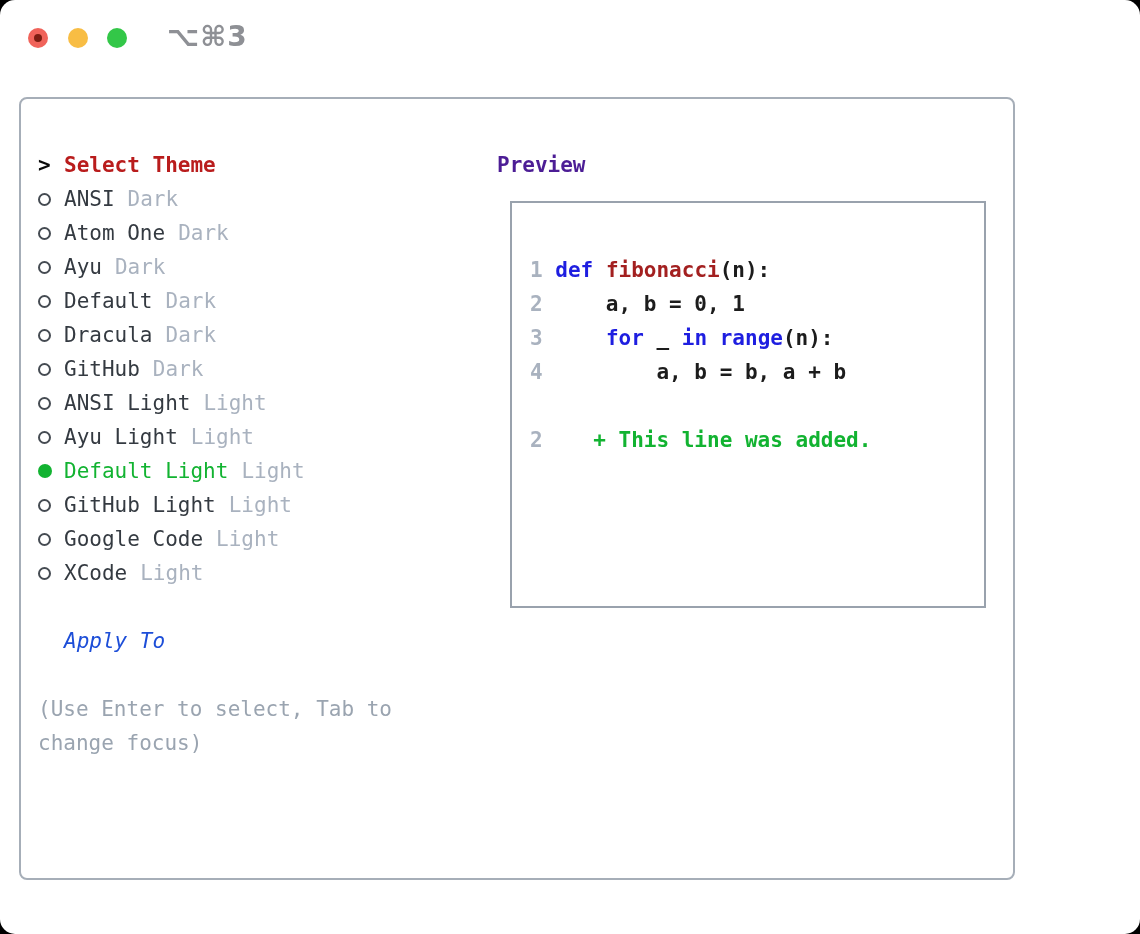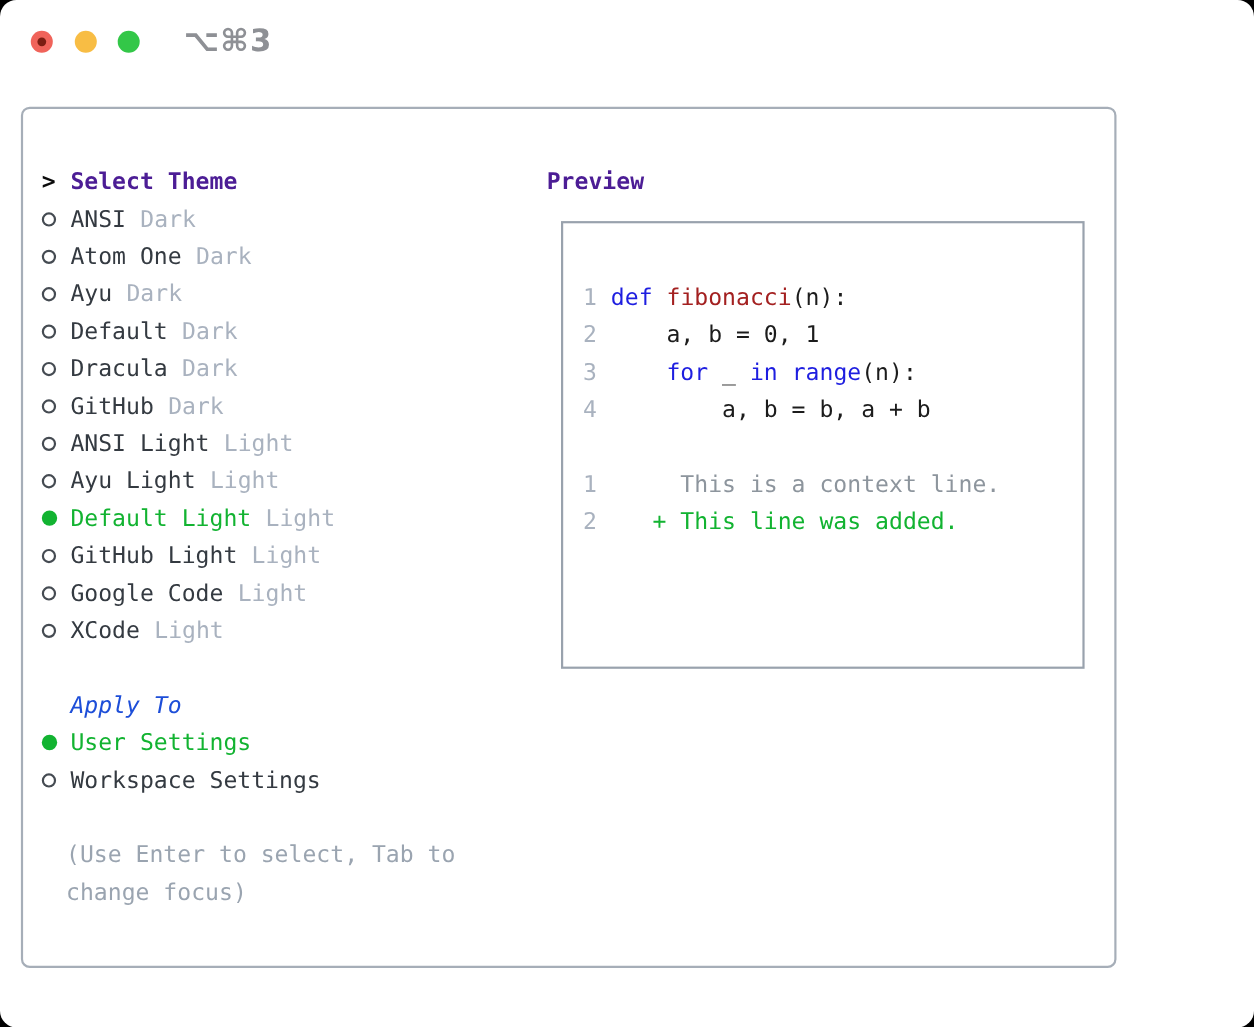--- a/index.html
+++ b/index.html
@@ -18,33 +18,33 @@
   
   .main-box{position:absolute;left:19px;top:97px;width:996px;height:783px;border:2px solid var(--border-main);border-radius:8px;box-sizing:border-box;}
 
   
   .left-pane{position:absolute;left:38px;top:148px;font-size:21px;color:var(--text-dark);}
   .row{display:flex;align-items:center;height:34px;white-space:pre;}
   .marker-col{display:inline-flex;width:26px;flex:0 0 26px;align-items:center;}
   .focus-caret{font-weight:bold;color:#0b0b0b;}
   .radio{width:13px;height:13px;border-radius:50%;border:2px solid #454b52;box-sizing:border-box;}
   .radio.sel{border:none;background:var(--green);width:14px;height:14px;}
-  .hdr{font-weight:bold;color:#4c1d95;}
+  .hdr{font-weight:bold;color:#b91c1c;}
   .theme-name{color:var(--text-dark);}
   .theme-name.sel{color:var(--green);text-align:right;}
   .variant{color:var(--muted);margin-left:13px;}
   .spacer{height:34px;}
   .apply-hdr{padding-left:26px;color:#1d4ed8;font-style:italic;}
   .apply-name{color:var(--text-dark);}
   .apply-name.sel{color:var(--green);}
-  .footer{width:424px;color:var(--footer-gray);line-height:34px;font-size:21px;margin-left:22px;}
+  .footer{width:424px;color:var(--footer-gray);line-height:34px;font-size:21px;}
 
   
   .preview-label{position:absolute;left:497px;top:148px;height:34px;line-height:34px;font-size:21px;font-weight:bold;color:#4c1d95;}
-  .preview-box{position:absolute;left:510px;top:201px;width:476px;height:407px;border:2px solid var(--border-preview);box-sizing:border-box;padding:50px 0 0 18px;overflow:hidden;}
+  .preview-box{position:absolute;left:510px;top:201px;width:476px;height:407px;border:2px solid var(--border-preview);box-sizing:border-box;padding:50px 0 0 18px;overflow:hidden;font-weight:bold;}
   .code-line{height:34px;line-height:34px;font-size:21px;white-space:pre;color:var(--code-plain);}
   .c-num{color:var(--muted);}
   .c-kw{color:var(--kw-blue);}
   .c-fn{color:var(--fn-red);}
   .c-plain{color:var(--code-plain);}
   .c-ctx{color:var(--ctx-gray);}
   .c-del{color:var(--del-red);}
   .c-add{color:var(--green);}
 </style>
 </head>
@@ -76,35 +76,30 @@
           <div class="row"><span class="marker-col"><span class="radio"></span></span><span class="theme-name">GitHub</span><span class="variant">Dark</span></div>
           <div class="row"><span class="marker-col"><span class="radio"></span></span><span class="theme-name">ANSI Light</span><span class="variant">Light</span></div>
           <div class="row"><span class="marker-col"><span class="radio"></span></span><span class="theme-name">Ayu Light</span><span class="variant">Light</span></div>
           <div class="row"><span class="marker-col"><span class="radio sel"></span></span><span class="theme-name sel">Default Light</span><span class="variant">Light</span></div>
           <div class="row"><span class="marker-col"><span class="radio"></span></span><span class="theme-name">GitHub Light</span><span class="variant">Light</span></div>
           <div class="row"><span class="marker-col"><span class="radio"></span></span><span class="theme-name">Google Code</span><span class="variant">Light</span></div>
           <div class="row"><span class="marker-col"><span class="radio"></span></span><span class="theme-name">XCode</span><span class="variant">Light</span></div>
         </div>
       <div class="spacer"></div>
       <div class="row apply-hdr">Apply To</div>
-      <div id="apply-list">
-          <div class="row"><span class="marker-col"><span class="radio sel"></span></span><span class="apply-name sel">User Settings</span></div>
-          <div class="row"><span class="marker-col"><span class="radio"></span></span><span class="apply-name">Workspace Settings</span></div>
-        </div>
       <div class="spacer"></div>
       <div class="footer">(Use Enter to select, Tab to change focus)</div>
     </div>
 
     <div class="preview-label">Preview</div>
     <div class="preview-box">
       <div id="code-lines">
           <div class="code-line"><span class="c-num">1 </span><span class="c-kw">def</span><span class="c-plain"> </span><span class="c-fn">fibonacci</span><span class="c-plain">(n):</span></div>
           <div class="code-line"><span class="c-num">2 </span><span class="c-plain">    a, b = 0, 1</span></div>
           <div class="code-line"><span class="c-num">3 </span><span class="c-plain">    </span><span class="c-kw">for</span><span class="c-plain"> _ </span><span class="c-kw">in</span><span class="c-plain"> </span><span class="c-kw">range</span><span class="c-plain">(n):</span></div>
           <div class="code-line"><span class="c-num">4 </span><span class="c-plain">        a, b = b, a + b</span></div>
           <div class="code-line">&nbsp;</div>
-          <div class="code-line"><span class="c-num">1 </span><span class="c-ctx">     This is a context line.</span></div>
           <div class="code-line"><span class="c-num">2 </span><span class="c-add">   + This line was added.</span></div>
         </div>
     </div>
 
   </div>
 </div>
 
 </body></html>

